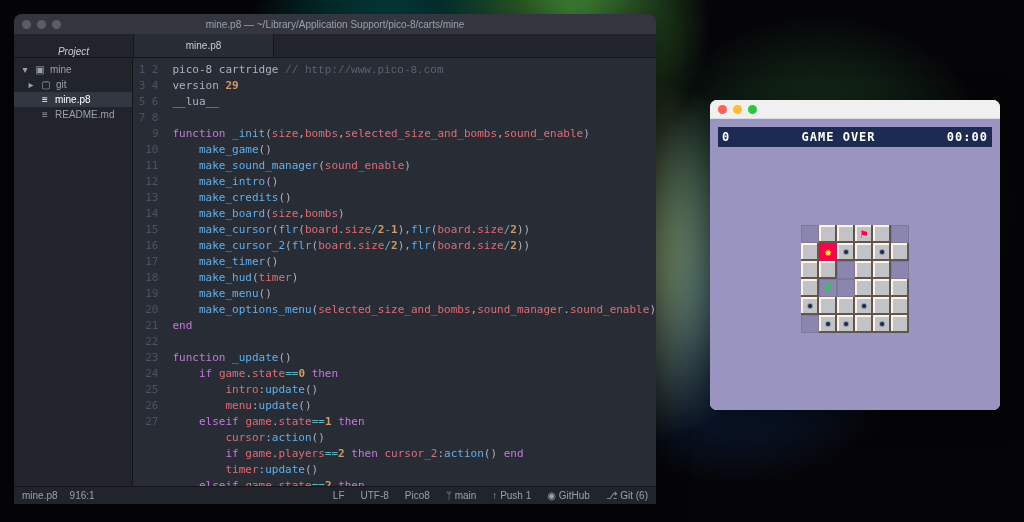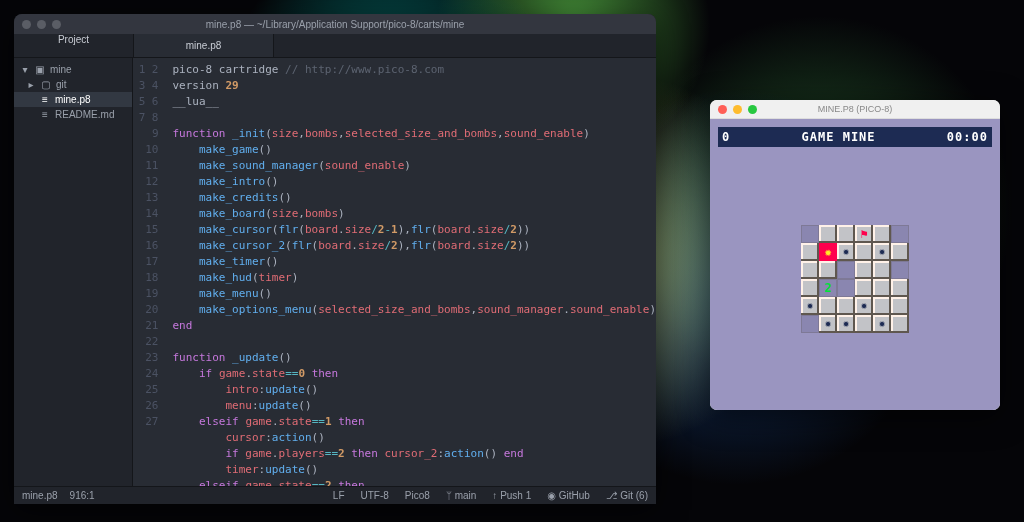--- a/index.html
+++ b/index.html
@@ -54,23 +54,24 @@
 
   .tabrow {
     height: 24px;
     background: #21242b;
     display: flex;
     border-bottom: 1px solid #14161a;
     flex-shrink: 0;
   }
   .project-tab {
     width: 120px;
-    display: flex; align-items:flex-start; justify-content:center;
+    display: flex; align-items:flex-end; justify-content:center;
     color: #c8ccd4; font-size: 10px;
     border-right: 1px solid #14161a;
+    font-style: italic;
   }
   .file-tab {
     width: 140px;
     background: #282c34;
     display:flex; align-items:center; justify-content:center;
     color: #c8ccd4; font-size: 10px;
     border-right: 1px solid #14161a;
   }
 
   .body-row {
@@ -108,21 +109,21 @@
     color: #4b5263;
     user-select: none;
   }
   .code {
     flex:1;
     padding: 4px 0 0 6px;
     white-space: pre;
     color: #abb2bf;
   }
   
-  .cm { color:#5c6370; }   
+  .cm { color:#5c6370;font-family:Liberation Mono, monospace; }   
   .kw { color:#c678dd; }   
   .fn { color:#61afef; }   
   .id { color:#e06c75; }   
   .nm { color:#d19a66;font-weight:bold; }   
   .op { color:#56b6c2; }   
 
   .statusbar {
     height: 18px;
     background: #21242b;
     border-top: 1px solid #14161a;
@@ -325,26 +326,25 @@
   </div>
 </div>
 
 <div class="game-window">
   <div class="game-titlebar">
     <div class="traffic-lights">
       <div class="tl red"></div>
       <div class="tl yel"></div>
       <div class="tl grn"></div>
     </div>
-    <div class="game-title">MINE.P8 (PICO-8)</div>
   </div>
   <div class="pico">
     <div class="pico-hud">
       <span>0</span>
-      <span>GAME MINE</span>
+      <span>GAME OVER</span>
       <span>00:00</span>
     </div>
     <div class="pico-stage">
       <div class="board" id="board">
           <div class="cell rev"></div>
           <div class="cell unrev"></div>
           <div class="cell unrev"></div>
           <div class="cell flag"></div>
           <div class="cell unrev"></div>
           <div class="cell rev"></div>

